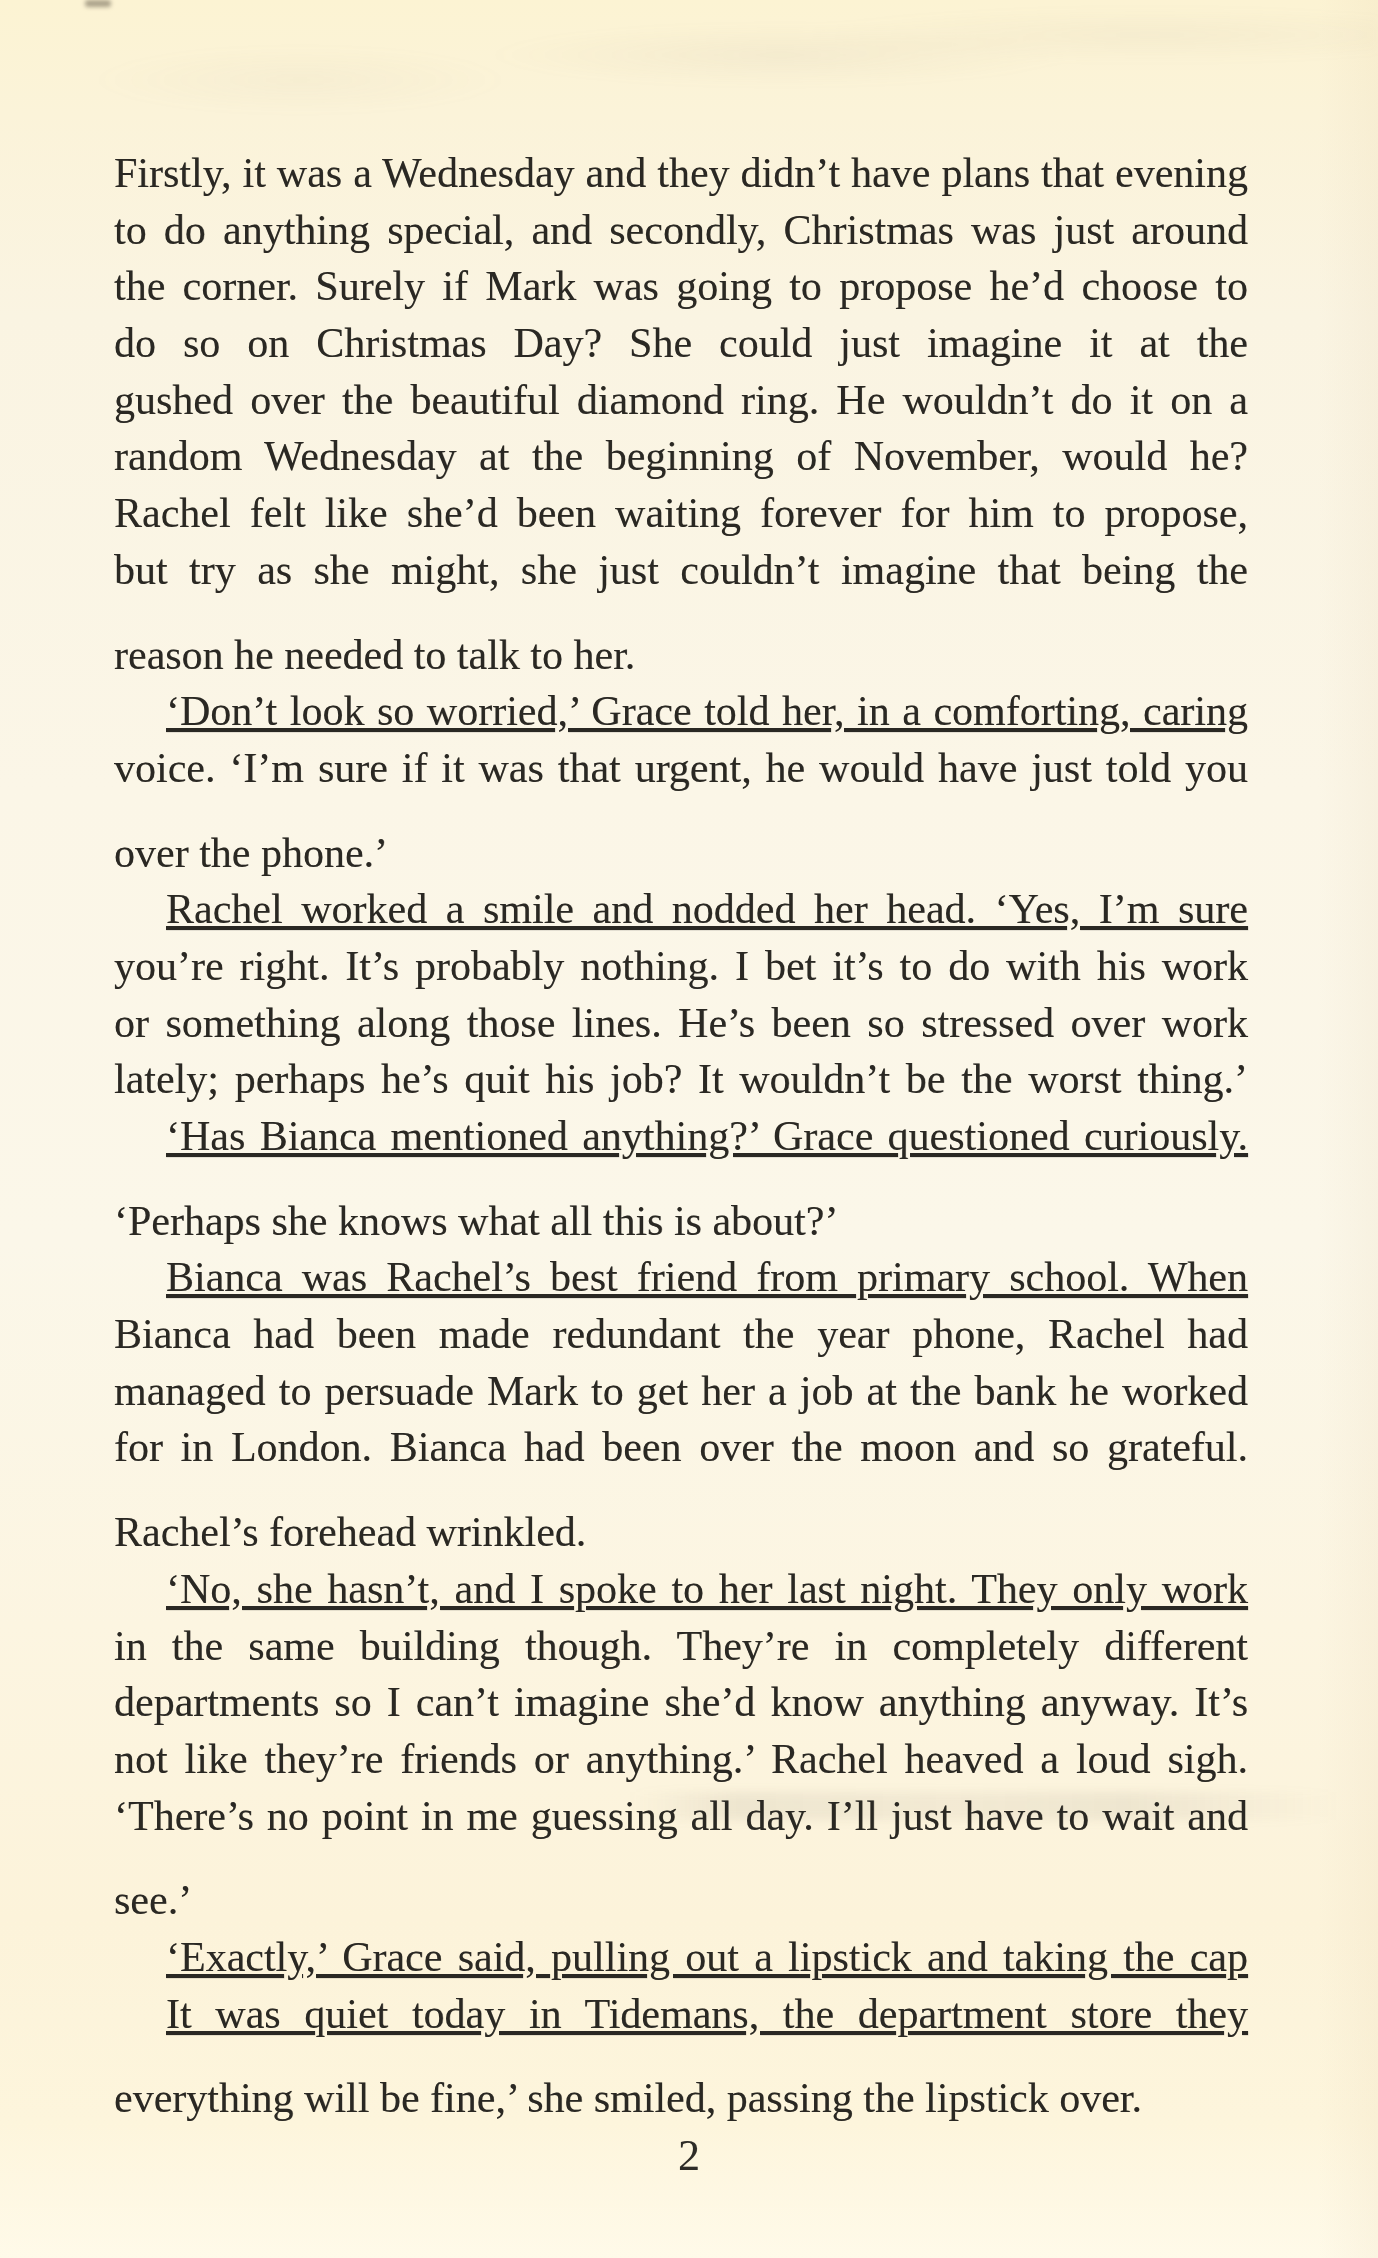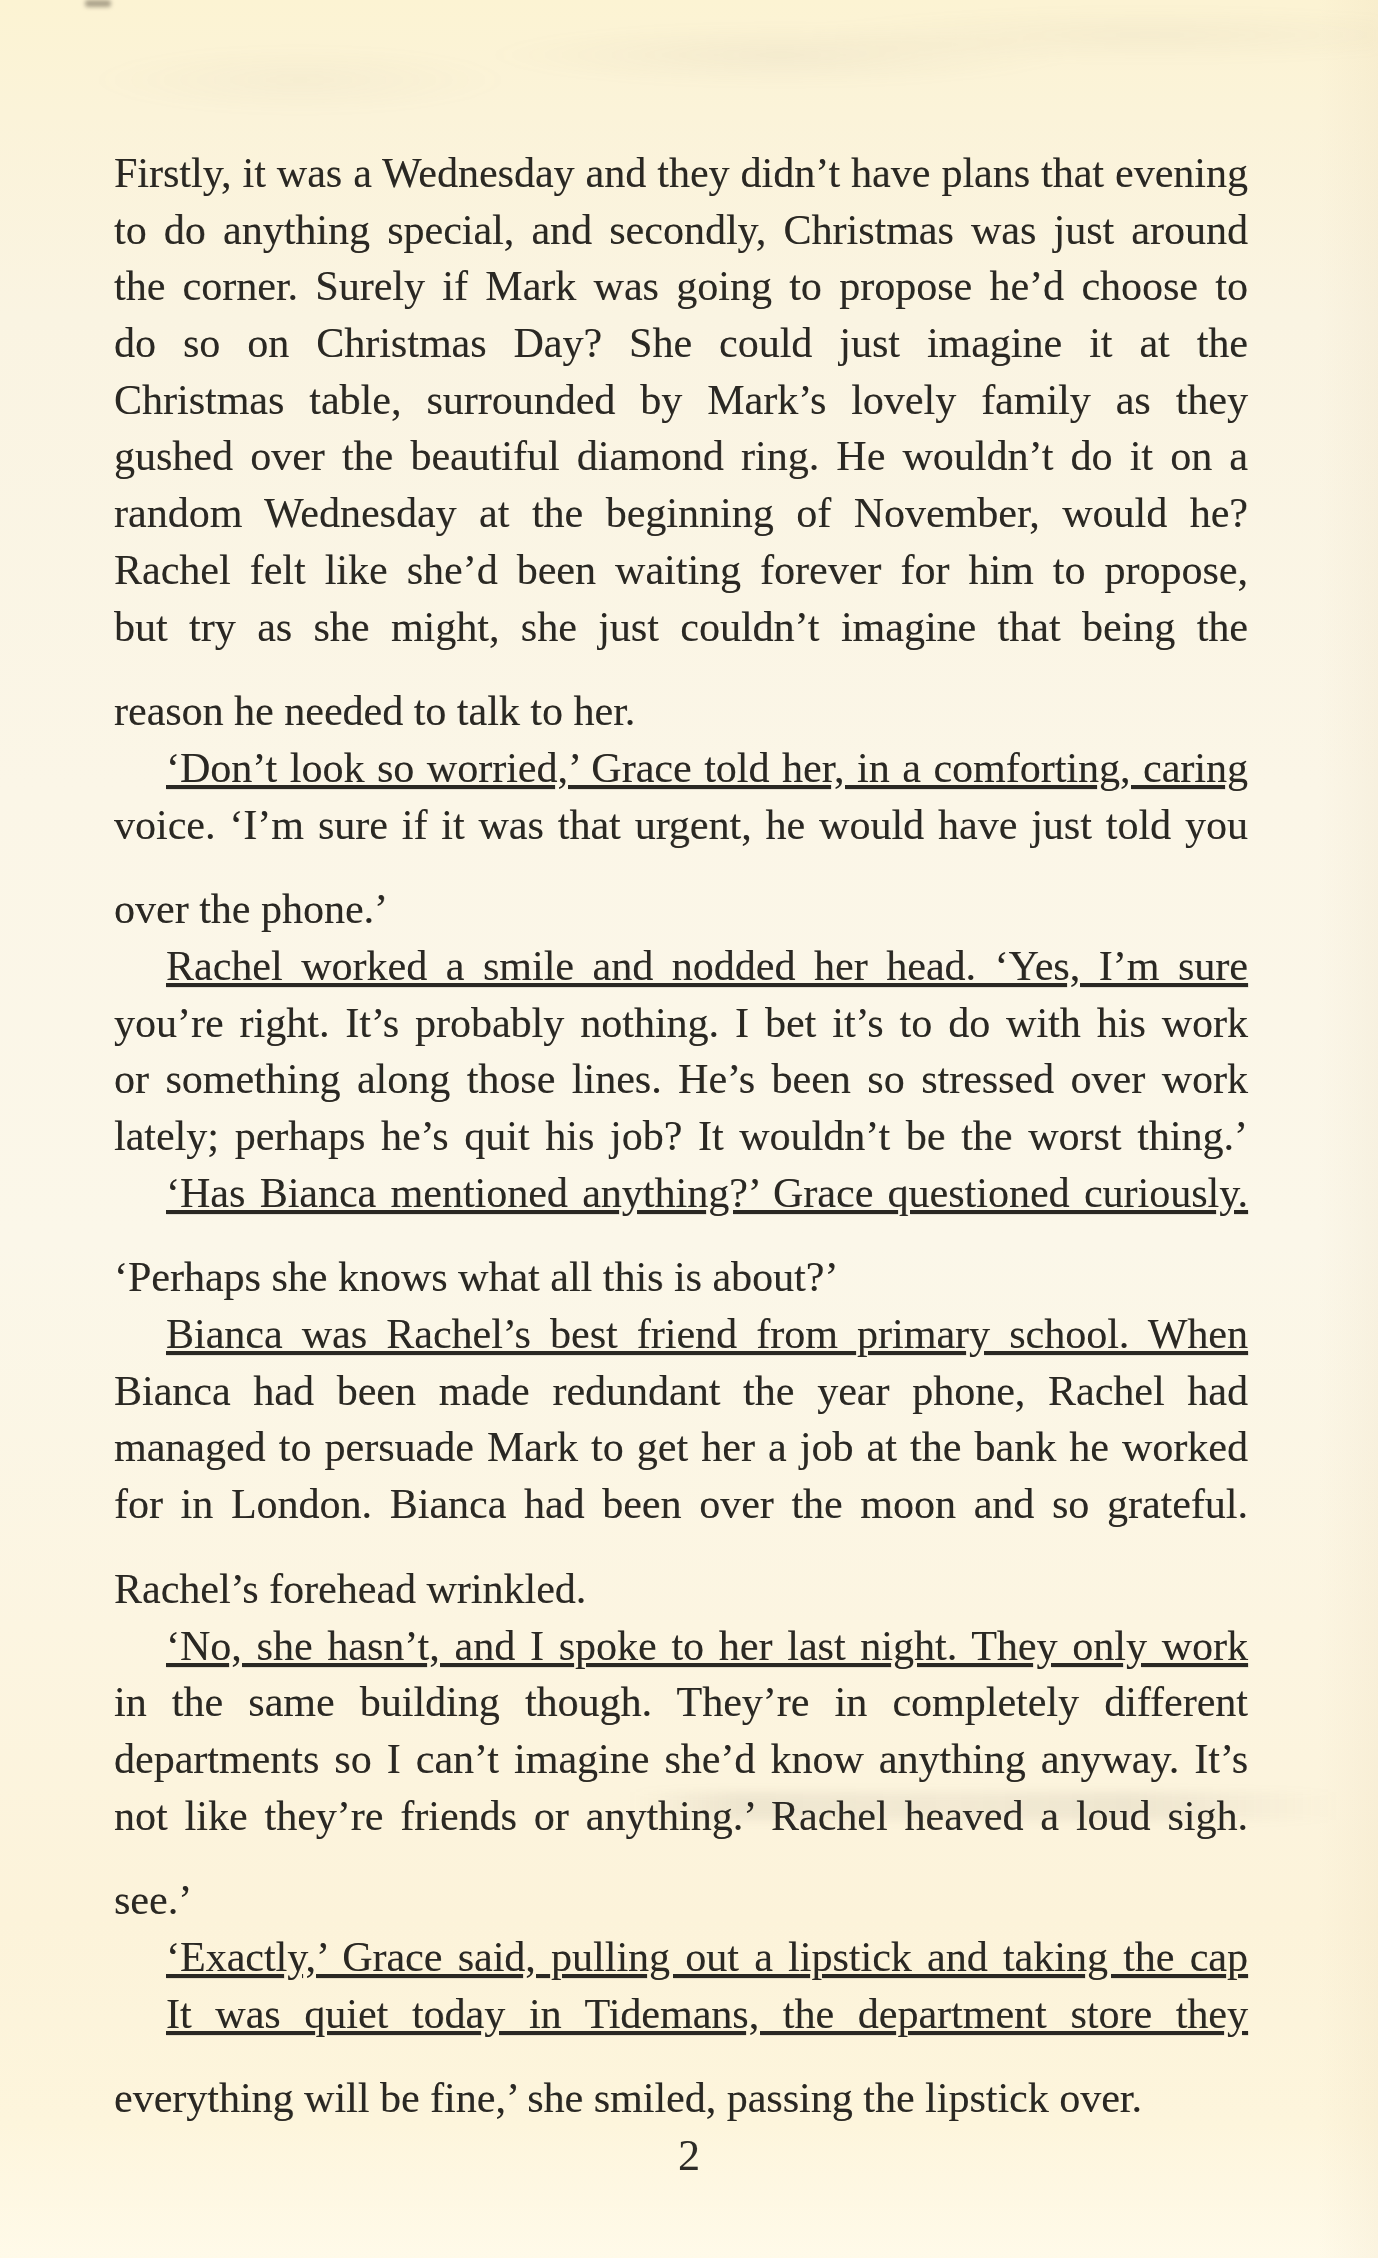--- a/index.html
+++ b/index.html
@@ -111,21 +111,20 @@
   <div class="artifact-top-band"></div>
   <div class="artifact-top-speck"></div>
   <div class="artifact-ghost-line"></div>
   <div class="artifact-right-edge"></div>
 
   <div class="text-block">
     <div class="line">Firstly, it was a Wednesday and they didn’t have plans that evening</div>
     <div class="line">to do anything special, and secondly, Christmas was just around</div>
     <div class="line">the corner. Surely if Mark was going to propose he’d choose to</div>
     <div class="line">do so on Christmas Day? She could just imagine it at the</div>
-    <div class="line">Christmas table, surrounded by Mark’s lovely family as they</div>
     <div class="line">gushed over the beautiful diamond ring. He wouldn’t do it on a</div>
     <div class="line">random Wednesday at the beginning of November, would he?</div>
     <div class="line">Rachel felt like she’d been waiting forever for him to propose,</div>
     <div class="line">but try as she might, she just couldn’t imagine that being the</div>
     <div class="line pend">reason he needed to talk to her.</div>
     <div class="line indent">‘Don’t look so worried,’ Grace told her, in a comforting, caring</div>
     <div class="line">voice. ‘I’m sure if it was that urgent, he would have just told you</div>
     <div class="line pend">over the phone.’</div>
     <div class="line indent">Rachel worked a smile and nodded her head. ‘Yes, I’m sure</div>
     <div class="line">you’re right. It’s probably nothing. I bet it’s to do with his work</div>
@@ -135,20 +134,21 @@
     <div class="line pend">‘Perhaps she knows what all this is about?’</div>
     <div class="line indent">Bianca was Rachel’s best friend from primary school. When</div>
     <div class="line">Bianca had been made redundant the year phone, Rachel had</div>
     <div class="line">managed to persuade Mark to get her a job at the bank he worked</div>
     <div class="line">for in London. Bianca had been over the moon and so grateful.</div>
     <div class="line pend">Rachel’s forehead wrinkled.</div>
     <div class="line indent">‘No, she hasn’t, and I spoke to her last night. They only work</div>
     <div class="line">in the same building though. They’re in completely different</div>
     <div class="line">departments so I can’t imagine she’d know anything anyway. It’s</div>
     <div class="line">not like they’re friends or anything.’ Rachel heaved a loud sigh.</div>
+    <div class="line">‘There’s no point in me guessing all day. I’ll just have to wait and</div>
     <div class="line pend">see.’</div>
     <div class="line indent">‘Exactly,’ Grace said, pulling out a lipstick and taking the cap</div>
     <div class="line indent">It was quiet today in Tidemans, the department store they</div>
     <div class="line pend">everything will be fine,’ she smiled, passing the lipstick over.</div>
   </div>
 
   <div class="page-number">2</div>
 
 </div>
 

